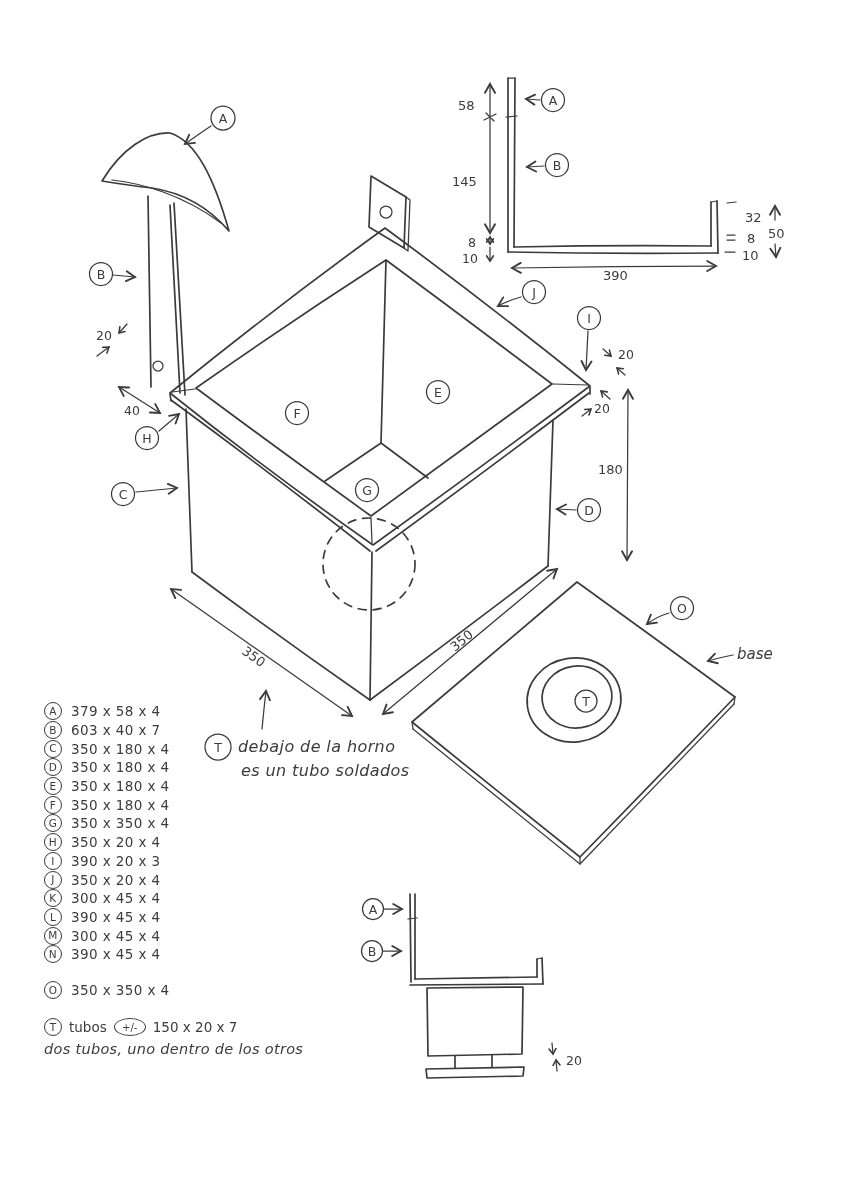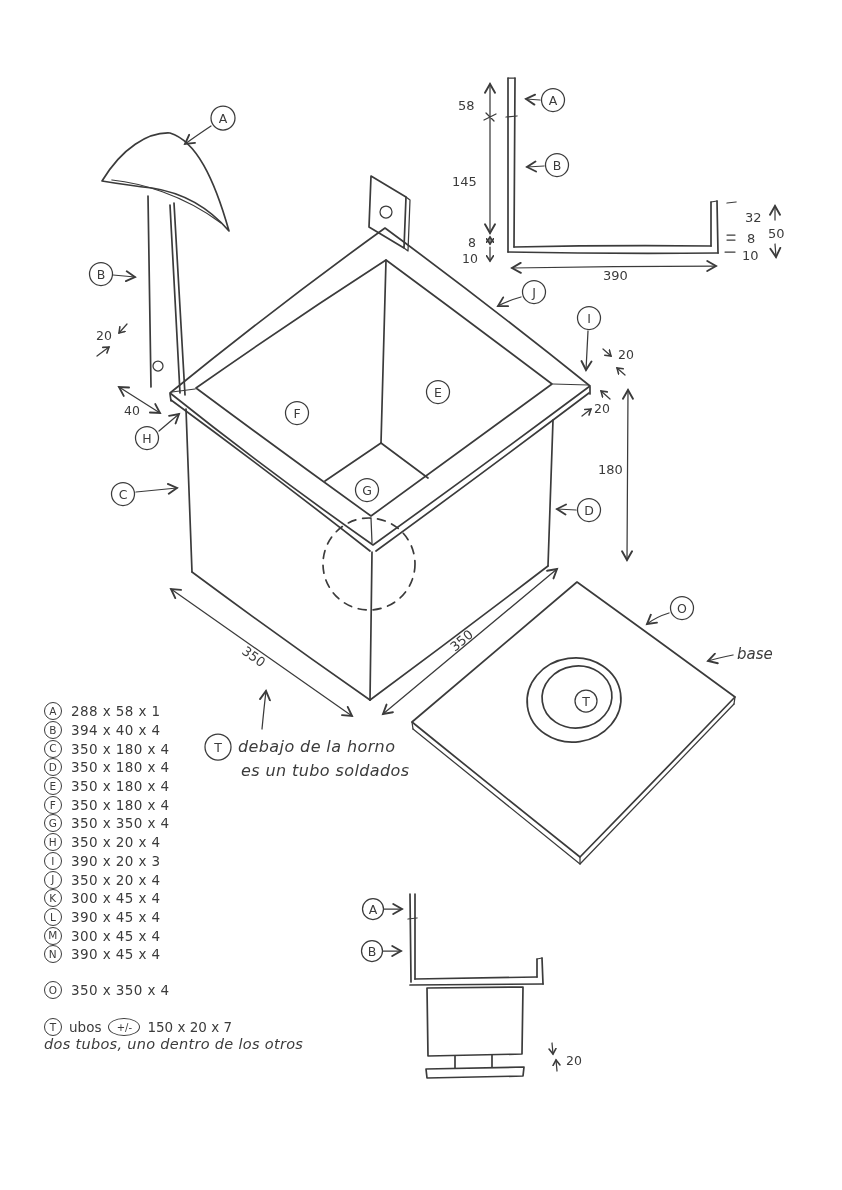--- a/index.html
+++ b/index.html
@@ -19,21 +19,21 @@
   .parts-list{position:absolute;left:44px;top:702px;}
   .parts-row{display:flex;align-items:center;gap:9px;height:18.7px;font-size:13.5px;letter-spacing:.4px;}
   .parts-row:nth-child(15){margin-top:17px;}
   .circ{display:inline-flex;align-items:center;justify-content:center;flex:none;
         width:16px;height:16px;border:1.5px solid #3b3b3b;border-radius:50%;
         font-size:10.5px;line-height:1;}
   .tube-note{position:absolute;left:44px;top:1018px;font-size:13.5px;}
   .tube-row{display:flex;align-items:center;gap:7px;}
   .pm{display:inline-flex;align-items:center;justify-content:center;flex:none;
       width:30px;height:16px;border:1.5px solid #3b3b3b;border-radius:50%;font-size:10px;}
-  .tube-line2{font-style:italic;font-size:14.5px;letter-spacing:.3px;}
+  .tube-line2{margin-top:5px;font-style:italic;font-size:14.5px;letter-spacing:.3px;}
 </style>
 </head>
 <body>
 
 <div class="sheet">
 
 <svg width="842" height="1190" viewBox="0 0 842 1190">
   <defs>
     <marker id="ah" viewBox="0 0 10 10" refX="8" refY="5" markerWidth="10" markerHeight="10" orient="auto-start-reverse">
       <path d="M1,1 L8,5 L1,9" fill="none" stroke="#3b3b3b" stroke-width="1.5" stroke-linecap="round"></path>
@@ -267,25 +267,25 @@
       <path class="ln thin" d="M552,1043 L553,1054" marker-end="url(#ahs)"></path>
       <path class="ln thin" d="M557,1071 L556,1060" marker-end="url(#ahs)"></path>
       <text class="t12" x="566" y="1065">20</text>
     </g>
   </g>
 </svg>
 
   <div class="parts-list">
     <div class="parts-row">
         <span class="circ">A</span>
-        <span class="spec">288 x 58 x 1</span>
+        <span class="spec">379 x 58 x 4</span>
       </div>
       <div class="parts-row">
         <span class="circ">B</span>
-        <span class="spec">394 x 40 x 4</span>
+        <span class="spec">603 x 40 x 7</span>
       </div>
       <div class="parts-row">
         <span class="circ">C</span>
         <span class="spec">350 x 180 x 4</span>
       </div>
       <div class="parts-row">
         <span class="circ">D</span>
         <span class="spec">350 x 180 x 4</span>
       </div>
       <div class="parts-row">
@@ -330,20 +330,20 @@
       </div>
       <div class="parts-row">
         <span class="circ">O</span>
         <span class="spec">350 x 350 x 4</span>
       </div>
   </div>
 
   <div class="tube-note">
     <div class="tube-row">
       <span class="circ">T</span>
-      <span>ubos</span>
+      <span>tubos</span>
       <span class="pm">+/-</span>
       <span>150 x 20 x 7</span>
     </div>
     <div class="tube-line2">dos tubos, uno dentro de los otros</div>
   </div>
 
 </div>
 
 </body></html>

